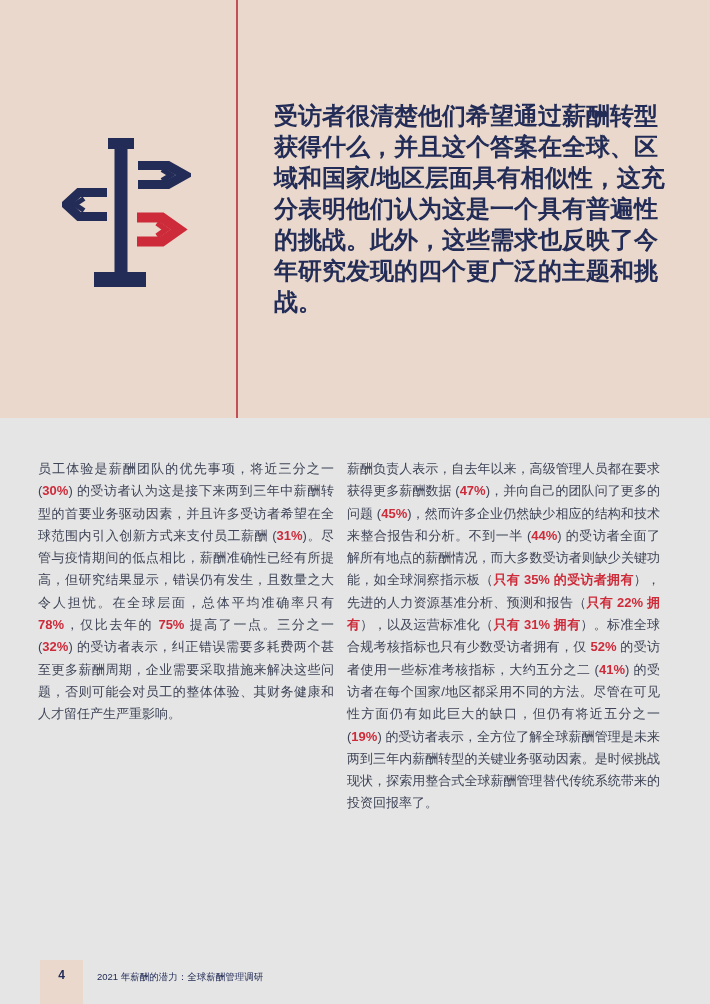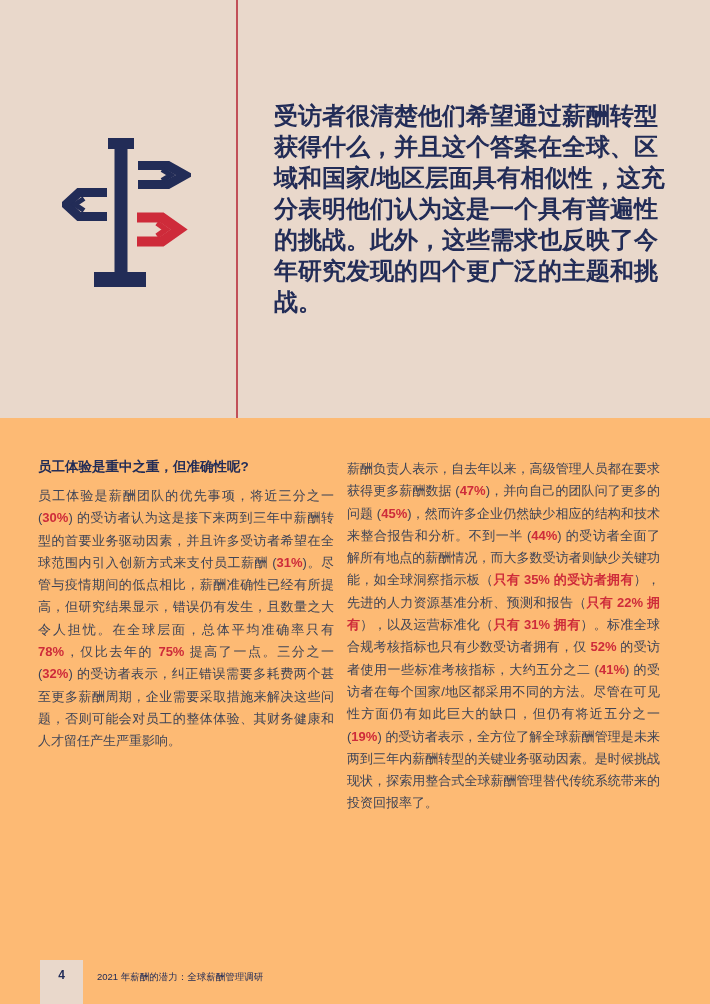--- a/index.html
+++ b/index.html
@@ -1,21 +1,21 @@
 <!DOCTYPE html>
 <html style="--beige: #e9d8cb; --navy: #222c57; --body_text: #3e4457; --red: #ce2b3a; --divider_red: #c25058;"><head>
 <meta charset="utf-8">
 <style>
   html,body{margin:0;padding:0;}
   body{
     width:710px;height:1004px;background:#ffffff;
     font-family:"Liberation Sans","DejaVu Sans",sans-serif;
     -webkit-font-smoothing:antialiased;
   }
-  .page{position:relative;width:710px;height:1004px;overflow:hidden;background:#fdba74;}
+  .page{position:relative;width:710px;height:1004px;overflow:hidden;background:#e5e5e5;}
 
   
   .hero{position:absolute;left:0;top:0;width:710px;height:418px;background:var(--beige);}
   .red-divider{position:absolute;left:236px;top:0;width:2px;height:418px;background:var(--divider_red);}
   .signpost{position:absolute;left:62px;top:138px;width:129px;height:149px;}
   .hero-heading{
     position:absolute;left:274px;top:100px;width:398px;margin:0;
     font-size:24px;line-height:31px;font-weight:700;color:var(--navy);
   }
 
@@ -65,21 +65,20 @@
         <path class="red-stroke" stroke-width="10" d="M75,79.5 L100,79.5 L117,91.5 L100,103.5 L75,103.5"></path>
         <path class="red-stroke" stroke-width="5.5" d="M95,85 L104,91.5 L95,98"></path>
       </svg>
     </div>
 
     <h1 class="hero-heading">受访者很清楚他们希望通过薪酬转型获得什么，并且这个答案在全球、区域和国家/地区层面具有相似性，这充分表明他们认为这是一个具有普遍性的挑战。此外，这些需求也反映了今年研究发现的四个更广泛的主题和挑战。</h1>
   </section>
 
   <section>
     <div class="col left">
-      <h2>员工体验是重中之重，但准确性呢?</h2>
       <p><span>员工体验是薪酬团队的优先事项，将近三分之一 (</span><span class="hl">30%</span><span>) 的受访者认为这是接下来两到三年中薪酬转型的首要业务驱动因素，并且许多受访者希望在全球范围内引入创新方式来支付员工薪酬 (</span><span class="hl">31%</span><span>)。尽管与疫情期间的低点相比，薪酬准确性已经有所提高，但研究结果显示，错误仍有发生，且数量之大令人担忧。在全球层面，总体平均准确率只有 </span><span class="hl">78%</span><span>，仅比去年的 </span><span class="hl">75%</span><span> 提高了一点。三分之一 (</span><span class="hl">32%</span><span>) 的受访者表示，纠正错误需要多耗费两个甚至更多薪酬周期，企业需要采取措施来解决这些问题，否则可能会对员工的整体体验、其财务健康和人才留任产生严重影响。</span></p>
     </div>
     <div class="col right">
       <p><span>薪酬负责人表示，自去年以来，高级管理人员都在要求获得更多薪酬数据 (</span><span class="hl">47%</span><span>)，并向自己的团队问了更多的问题 (</span><span class="hl">45%</span><span>)，然而许多企业仍然缺少相应的结构和技术来整合报告和分析。不到一半 (</span><span class="hl">44%</span><span>) 的受访者全面了解所有地点的薪酬情况，而大多数受访者则缺少关键功能，如全球洞察指示板（</span><span class="hl">只有 35% 的受访者拥有</span><span>），先进的人力资源基准分析、预测和报告（</span><span class="hl">只有 22% 拥有</span><span>），以及运营标准化（</span><span class="hl">只有 31% 拥有</span><span>）。标准全球合规考核指标也只有少数受访者拥有，仅 </span><span class="hl">52%</span><span> 的受访者使用一些标准考核指标，大约五分之二 (</span><span class="hl">41%</span><span>) 的受访者在每个国家/地区都采用不同的方法。尽管在可见性方面仍有如此巨大的缺口，但仍有将近五分之一 (</span><span class="hl">19%</span><span>) 的受访者表示，全方位了解全球薪酬管理是未来两到三年内薪酬转型的关键业务驱动因素。是时候挑战现状，探索用整合式全球薪酬管理替代传统系统带来的投资回报率了。</span></p>
     </div>
   </section>
 
   <footer>
     <div class="page-num-box">
       <span>4</span>

